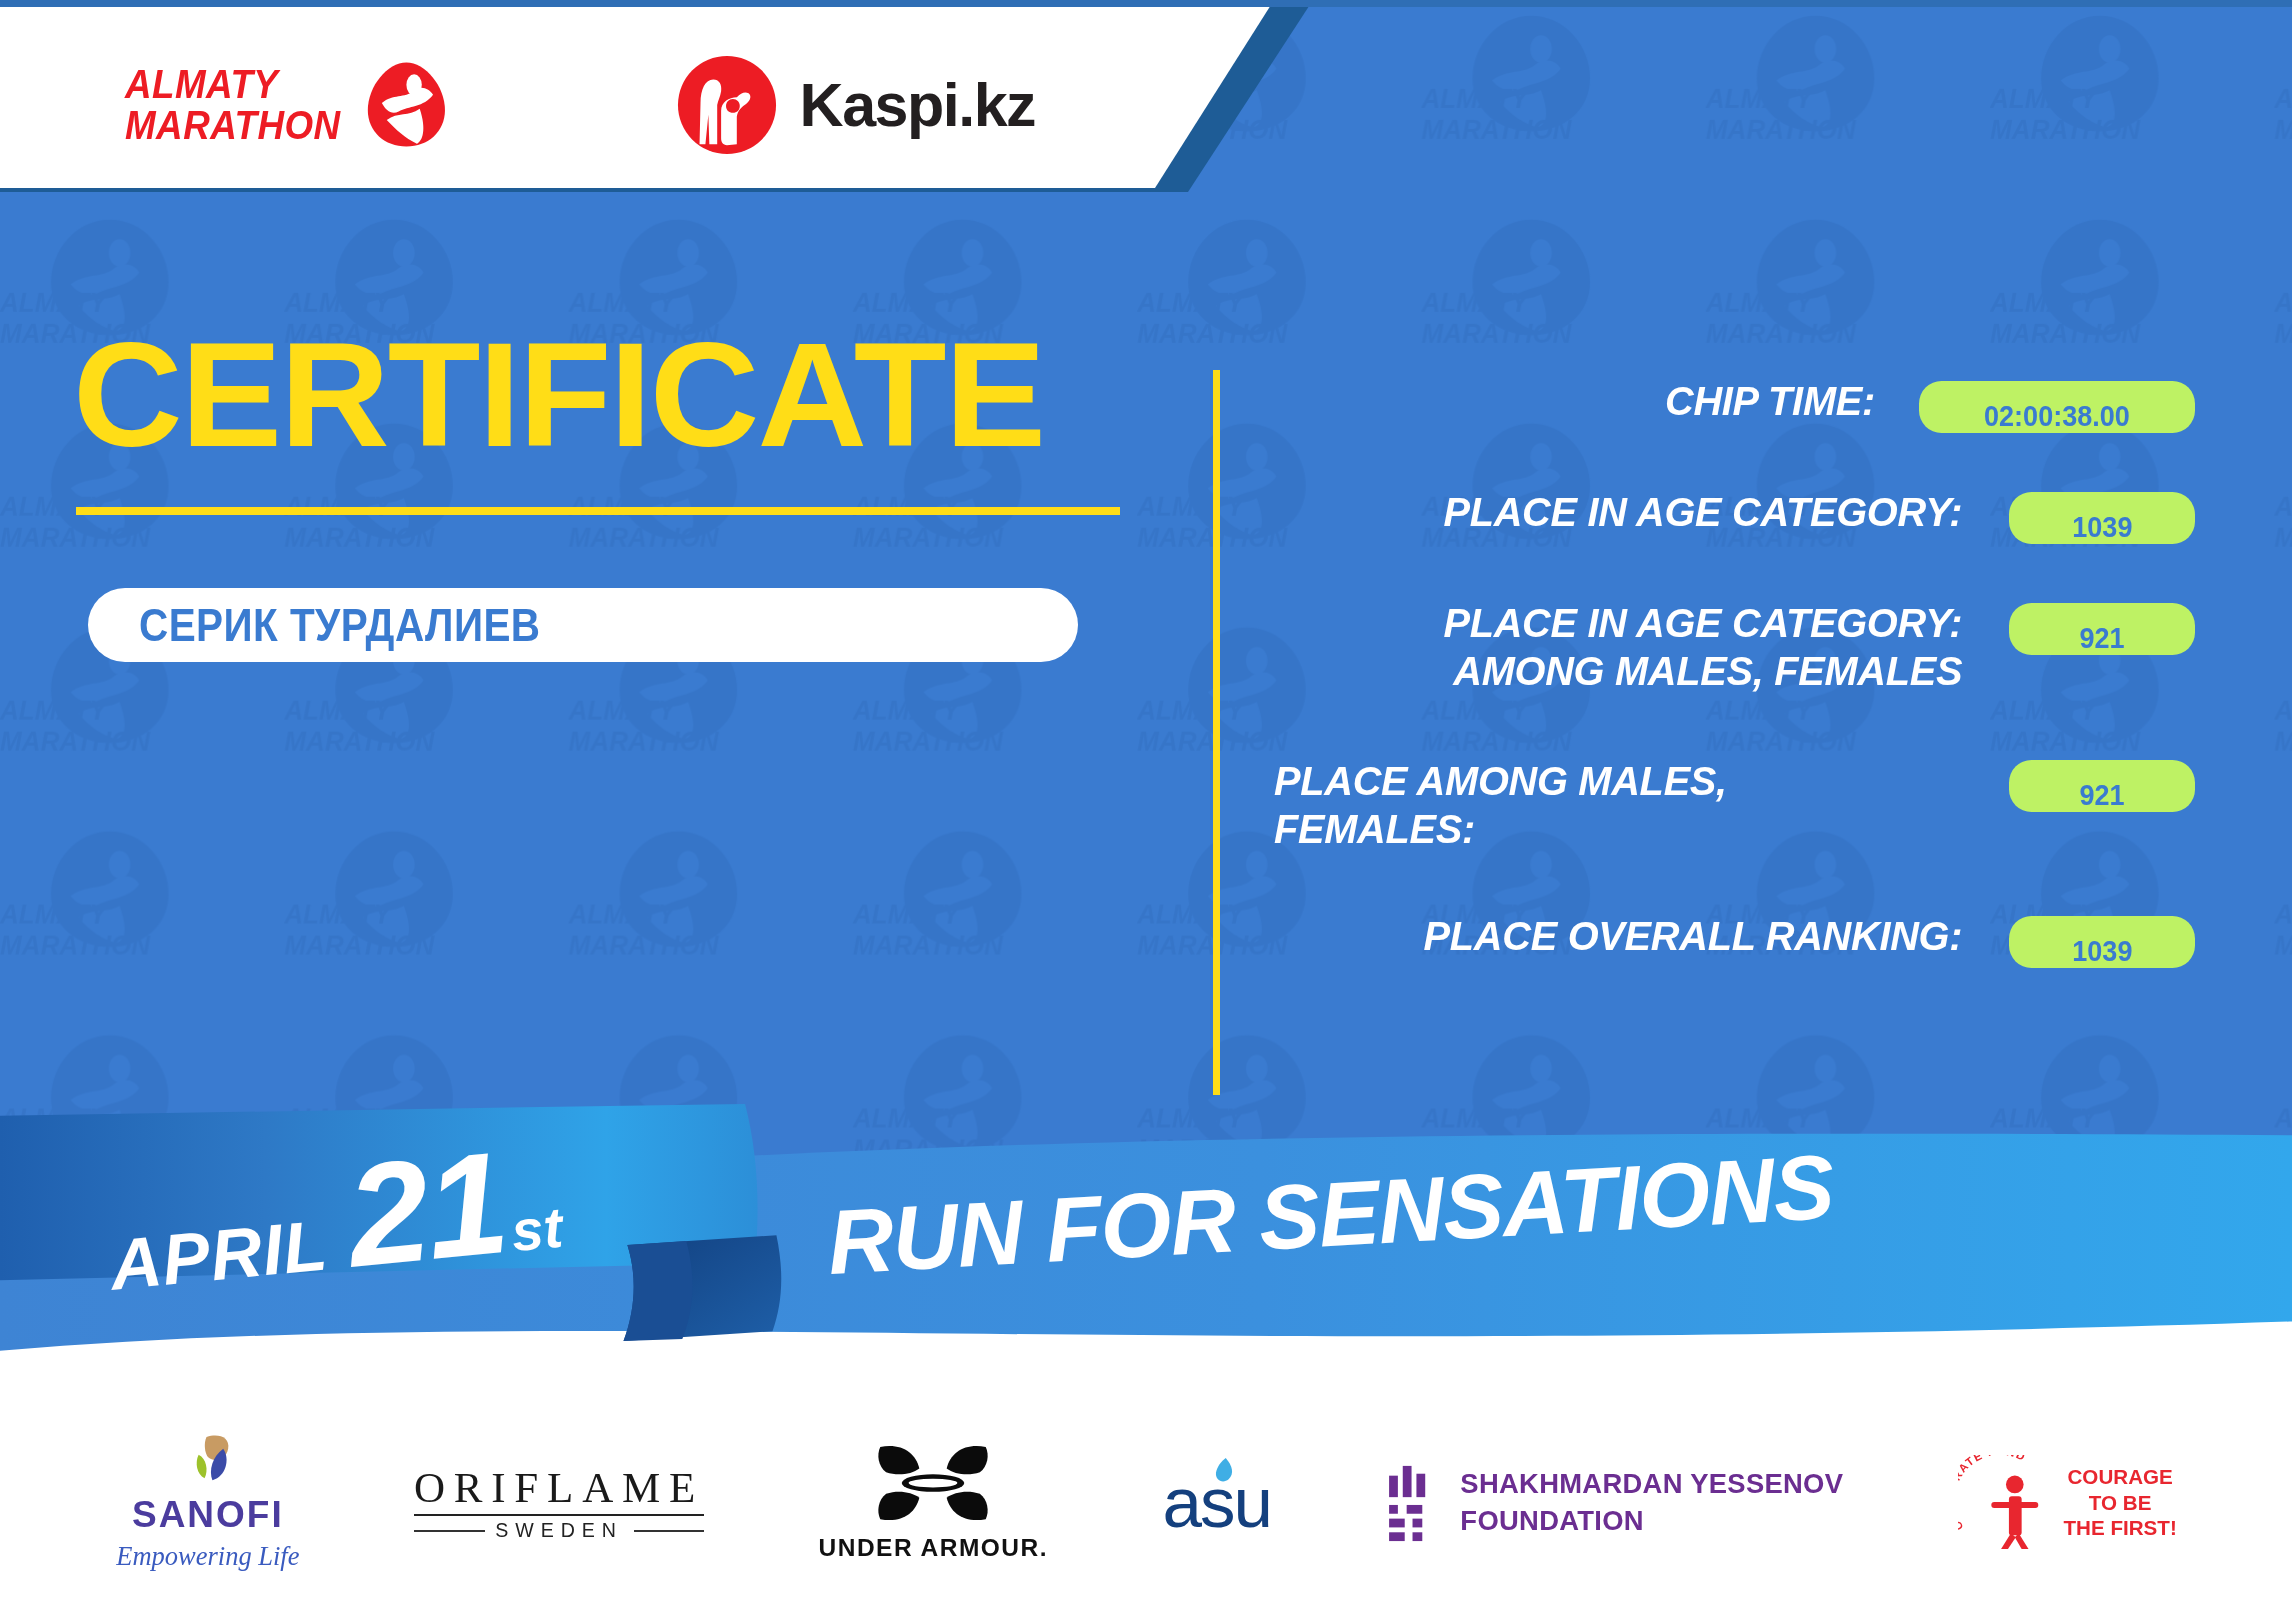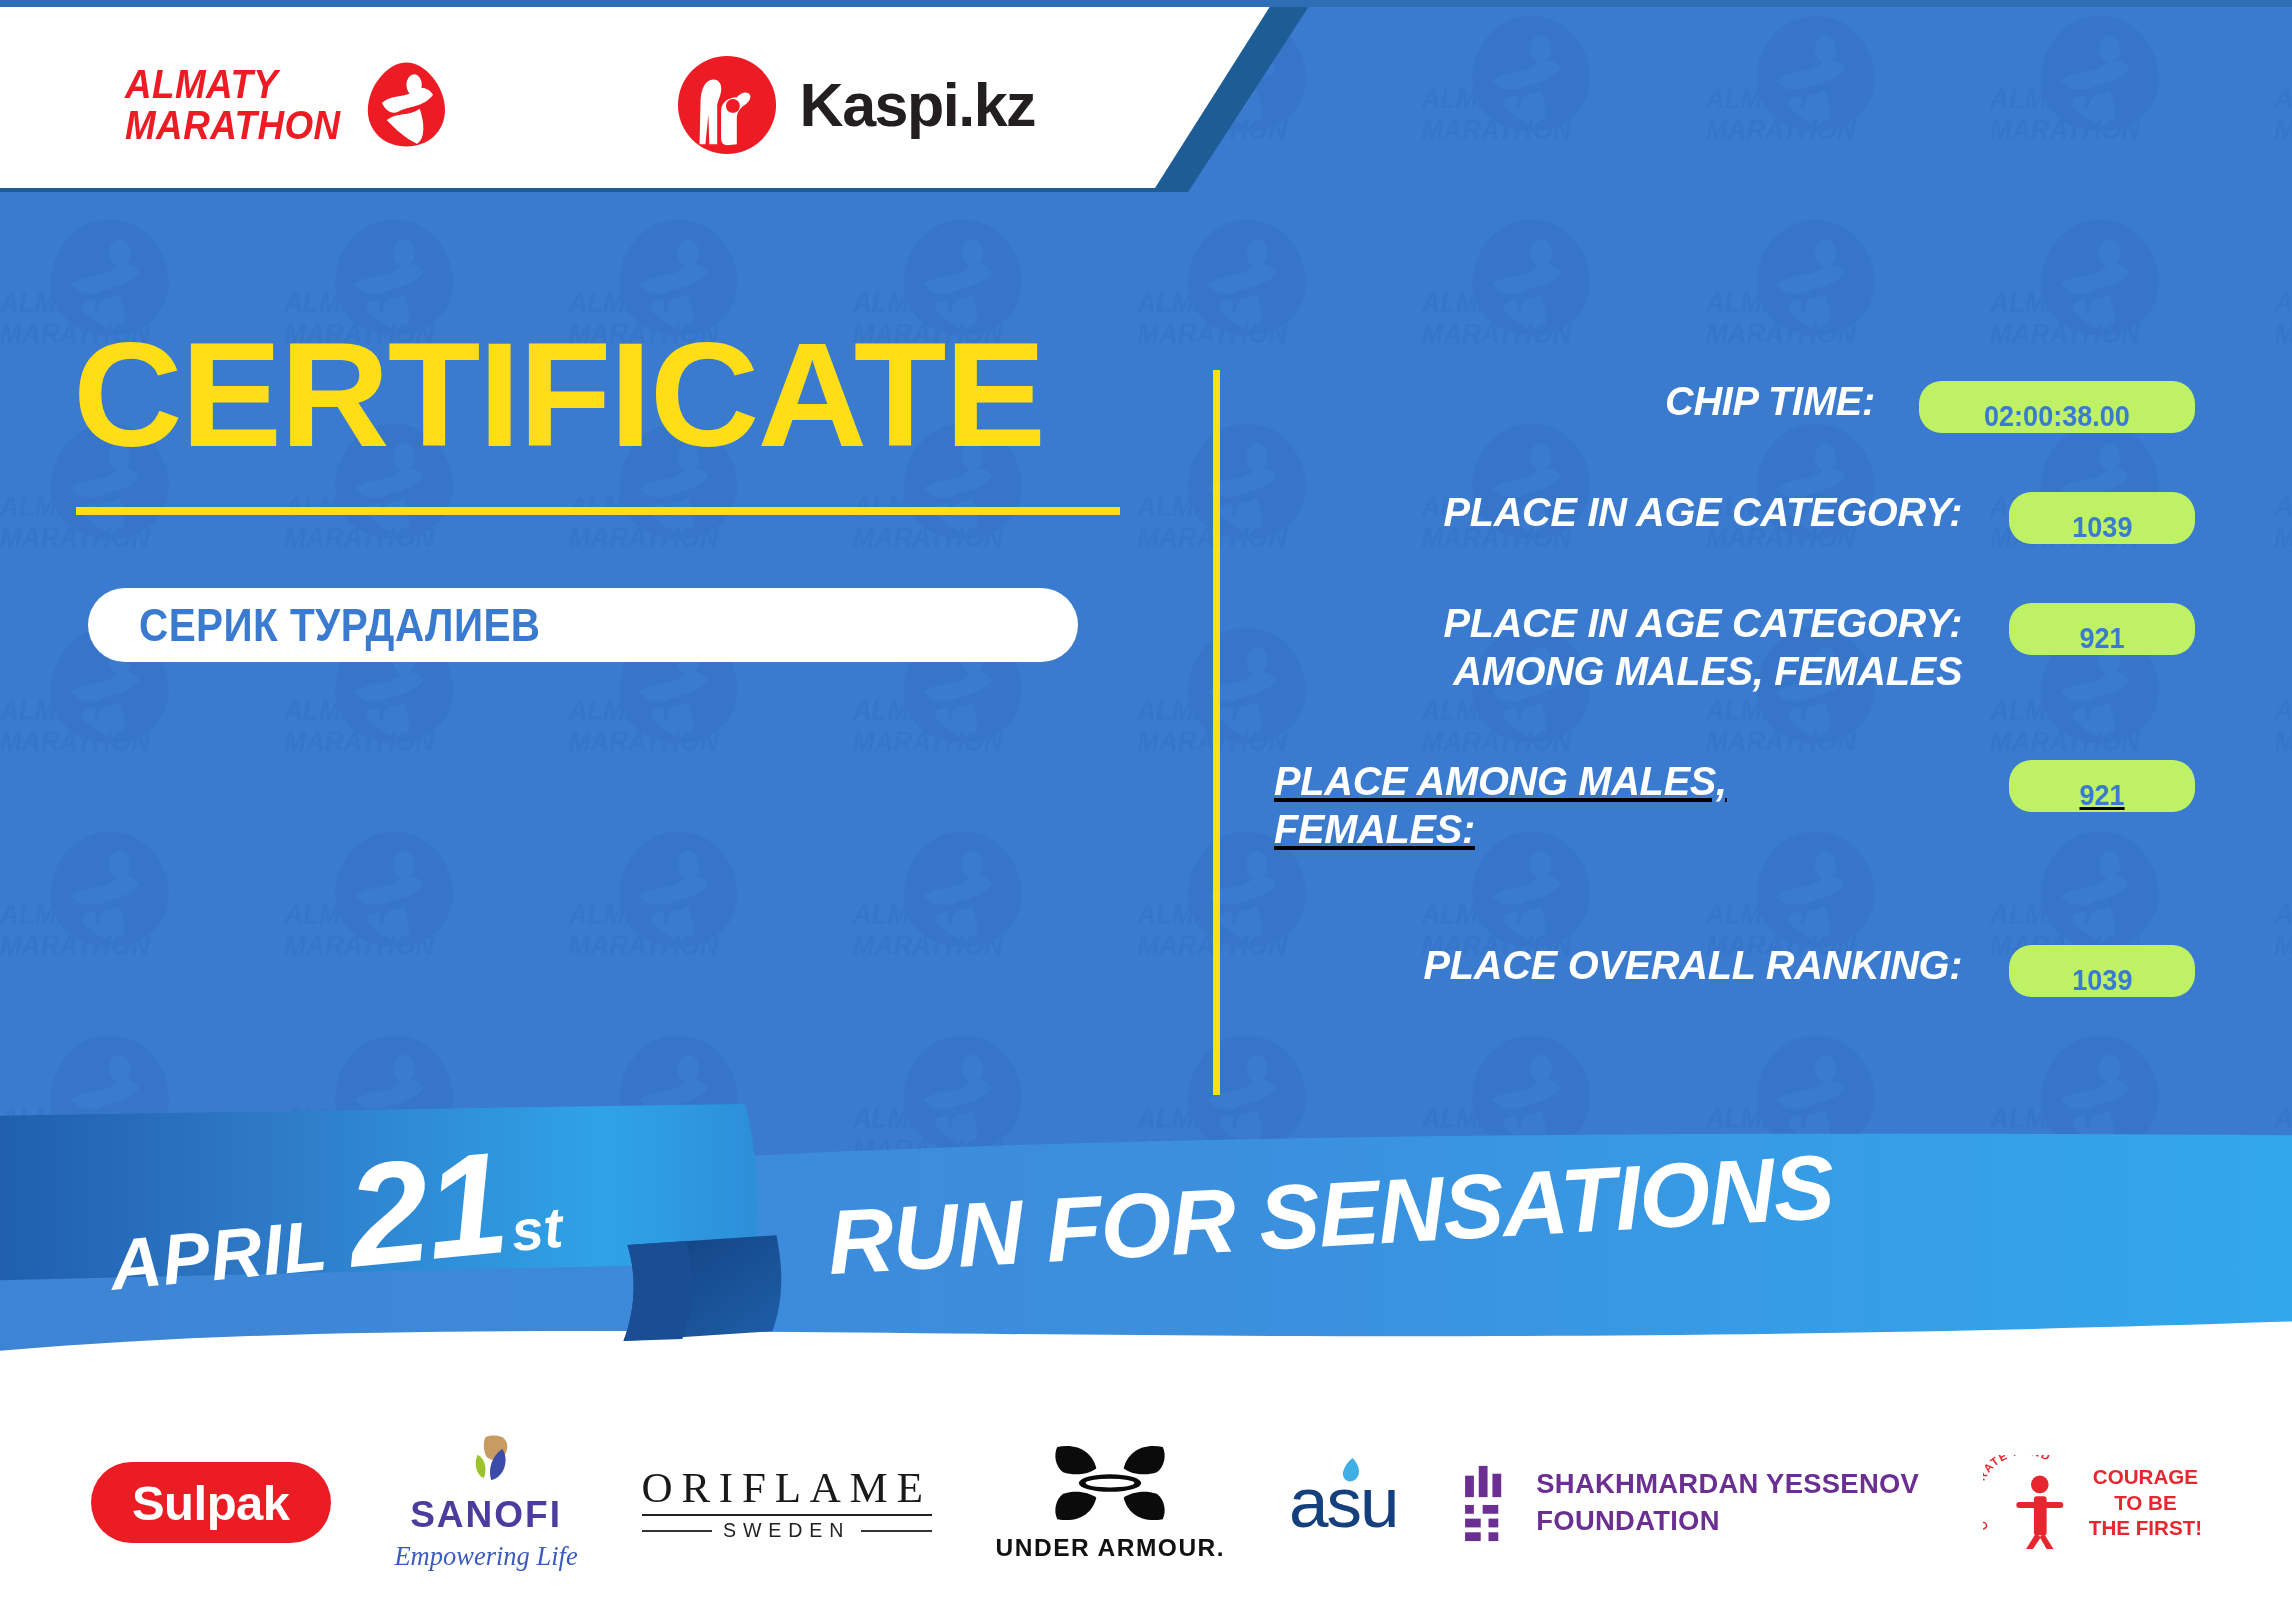--- a/index.html
+++ b/index.html
@@ -371,21 +371,21 @@
         </div>
       </div>
 
       <div class="stat-row" style="margin-bottom:61px;">
         <div class="stat-label right-align">PLACE IN AGE CATEGORY:<br>AMONG MALES, FEMALES</div>
         <div class="stat-pill">
           <span>921</span>
         </div>
       </div>
 
-      <div class="stat-row" style="margin-bottom:88px;text-decoration:underline;">
+      <div class="stat-row" style="margin-bottom:59px;">
         <div class="stat-label">PLACE AMONG MALES,<br>FEMALES:</div>
         <div class="stat-pill">
           <span>921</span>
         </div>
       </div>
 
       <div class="stat-row">
         <div class="stat-label right-align">PLACE OVERALL RANKING:</div>
         <div class="stat-pill">
           <span>1039</span>
@@ -427,23 +427,20 @@
   <div id="ribbon-date">
     <span id="ribbon-month">APRIL</span>
     <span id="ribbon-day">21</span>
     <span id="ribbon-suffix">st</span>
   </div>
 
   <div id="tagline">RUN FOR SENSATIONS</div>
 
   <div id="footer">
 
-    <div class="sponsor">
-      <div class="sulpak-badge">Sulpak</div>
-    </div>
 
     <div class="sponsor">
       <svg width="73" height="61" viewBox="0 0 74 62">
         <path d="M36 4 C48 0 60 4 58 16 C56 27 44 30 38 25 C34 21 33 10 36 4 Z" fill="#C89B63"></path>
         <path d="M53 16 C60 26 56 44 42 48 C38 38 42 24 53 16 Z" fill="#3B4BA8"></path>
         <path d="M28 22 C36 26 38 38 34 46 C26 42 24 30 28 22 Z" fill="#9DC22B"></path>
       </svg>
       <div class="sanofi-name">SANOFI</div>
       <div class="sanofi-tag">Empowering Life</div>
     </div>

